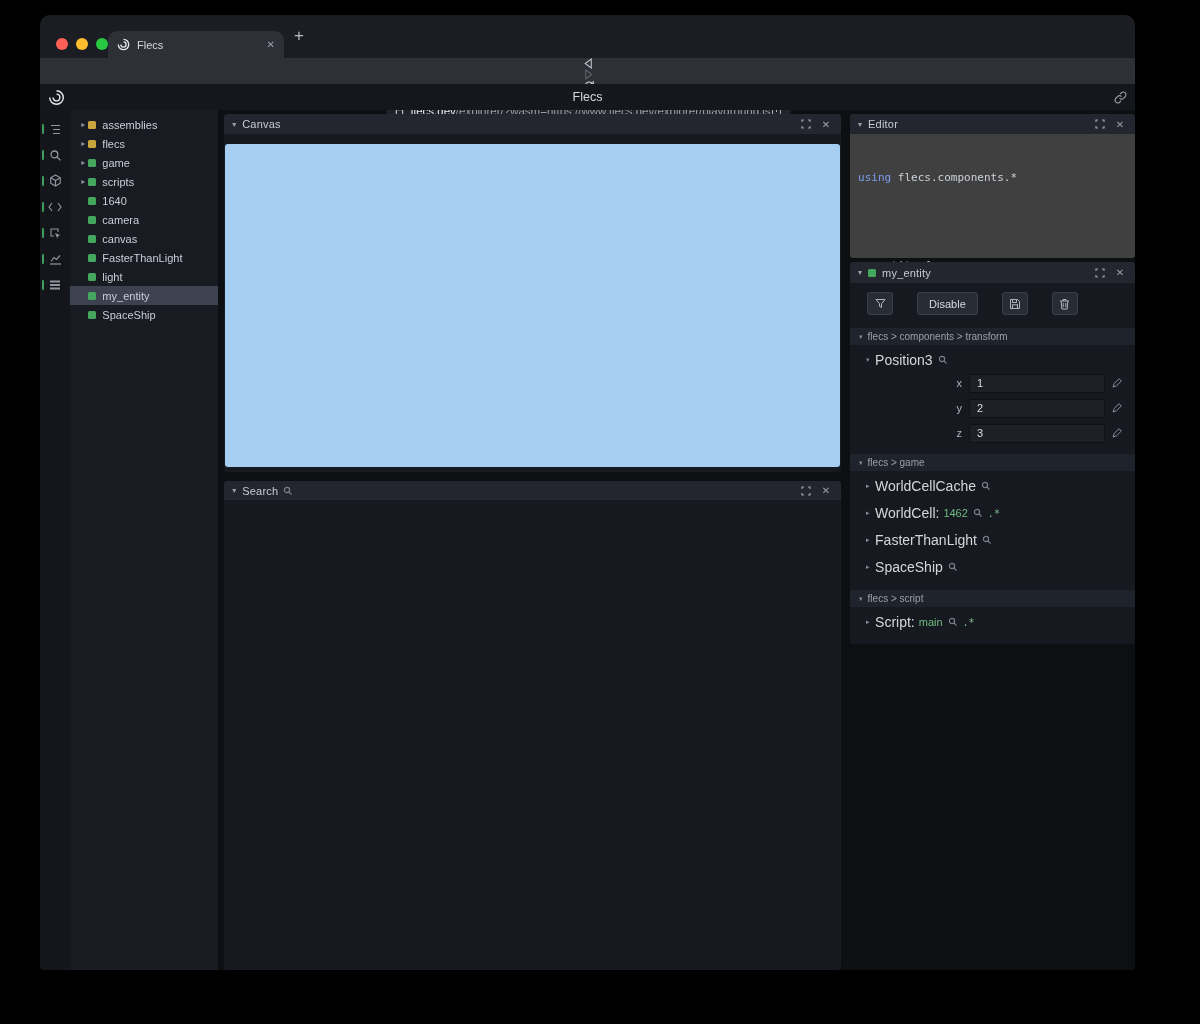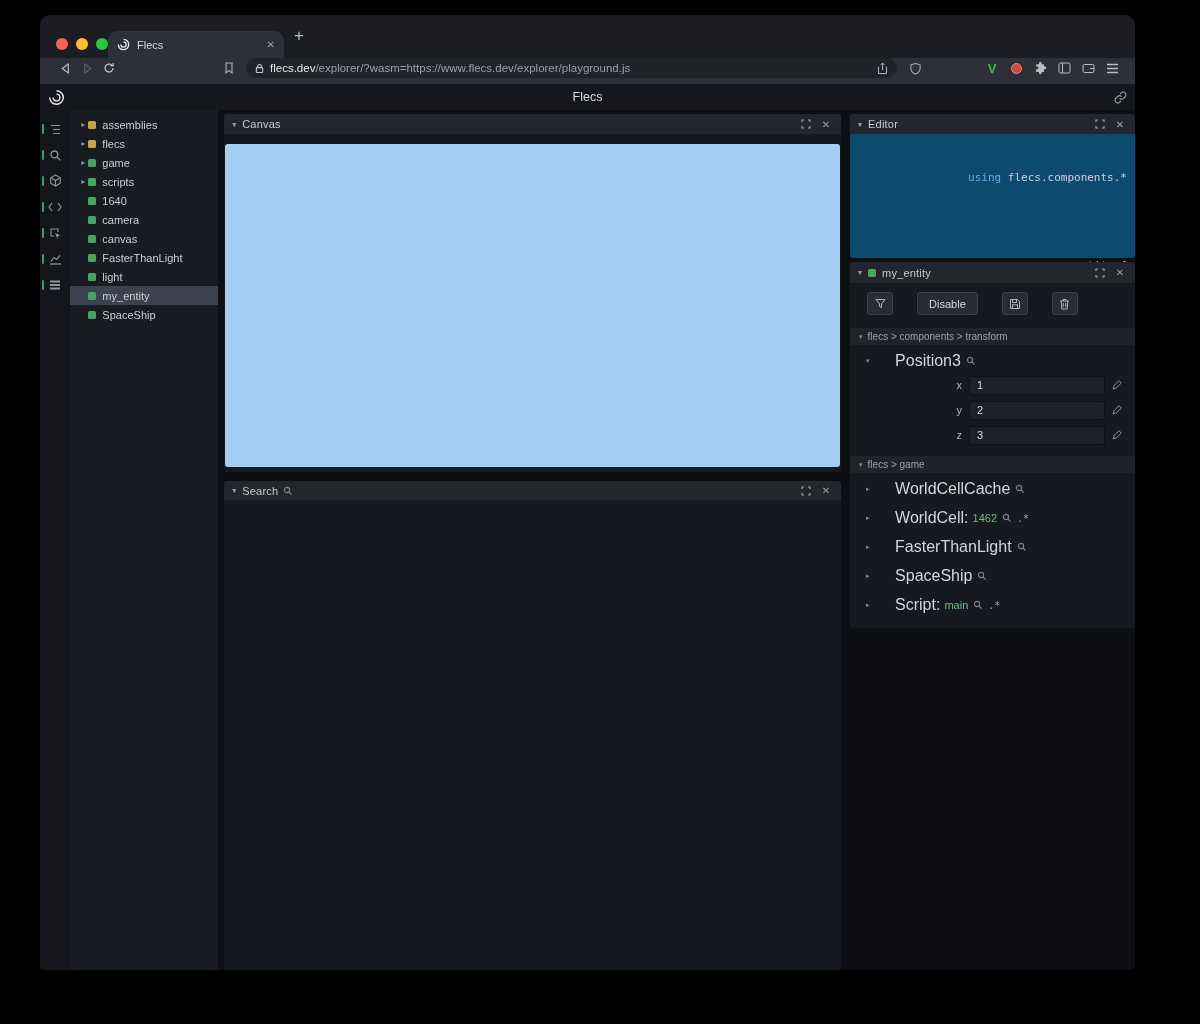--- a/index.html
+++ b/index.html
@@ -9,21 +9,21 @@
   
   .tabstrip{height:43px;background:#1b1d22;position:relative;}
   .lights{position:absolute;left:16px;top:23px;display:flex;gap:8px;}
   .light{width:12px;height:12px;border-radius:50%;display:inline-block;}
   .light.red{background:#ff5f57}.light.yellow{background:#febc2e}.light.green{background:#28c840}
   .tab{position:absolute;left:68px;bottom:0;width:176px;height:27px;background:#2d3036;
     border-radius:9px 9px 0 0;display:flex;align-items:center;padding:0 9px;box-sizing:border-box;}
   .tab-title{font-size:11px;color:#d6d9de;margin-left:7px;flex:1;}
   .tab-close{font-size:10px;color:#9aa0aa;cursor:default;}
   .newtab{position:absolute;left:254px;top:12px;font-size:17px;color:#b8bdc4;line-height:18px;}
-  .navbar{height:26px;background:#2d3036;display:flex;align-items:flex-start;padding:0 12px 0 14px;}
+  .navbar{height:26px;background:#2d3036;display:flex;align-items:center;padding:0 12px 0 14px;flex-direction:column;}
   .navicon{display:inline-flex;align-items:center;justify-content:center;width:22px;height:20px;}
   .navicon.disabled{opacity:.35}
   .bookmarkic{margin-left:98px;}
   .urlpill{flex:1;height:20px;background:#202327;border-radius:10px;display:flex;align-items:center;
     padding:0 9px;margin:0 6px;min-width:0;}
   .url{font-size:11.5px;white-space:nowrap;overflow:hidden;margin-left:6px;flex:1;}
   .url .host{color:#e4e7eb;}
   .url .path{color:#9aa0aa;}
   .shieldbox{display:inline-flex;align-items:center;justify-content:center;width:24px;height:20px;margin-right:52px;}
   .ext{display:inline-flex;align-items:center;justify-content:center;width:22px;height:20px;margin-left:2px;}
@@ -60,41 +60,41 @@
     color:#9aa0aa;font-size:10px;}
   .canvas-wrap{margin-top:4px;}
   .canvas-body{background:#16191f;border-radius:0 0 3px 3px;padding:10px 1px 5px 1px;}
   .canvas-view{height:323px;background:#a6cdf2;border-radius:3px;}
   .search-wrap{margin-top:9px;display:flex;flex-direction:column;flex:1;}
   .search-wrap .phead{height:19px;}
   .search-body{flex:1;background:#16191f;border-radius:0 0 3px 3px;}
   .mag{display:inline-flex;margin-left:5px;opacity:.85;}
   
   .editor-wrap{margin-top:4px;}
-  .editor-body{height:124px;background:#0c4a6e;border-radius:0 0 3px 3px;padding:7px 8px;box-sizing:border-box;text-align:right;}
+  .editor-body{height:124px;background:#404040;border-radius:0 0 3px 3px;padding:7px 8px;box-sizing:border-box;}
   .code{font-family:"DejaVu Sans Mono","Liberation Mono",monospace;font-size:11px;line-height:14.8px;
     color:#ccd2da;white-space:pre;}
   .code .kw{color:#7c9ef0;}
   .code .num{color:#78c283;}
   
   .insp-wrap{margin-top:4px;background:#16191f;border-radius:3px;overflow:hidden;}
   .insp-wrap .phead{height:21px;background:#23262e;}
   .hsq{width:8px;height:8px;border-radius:1.5px;background:#44a75e;margin-right:6px;}
   .itoolbar{padding:9px 8px 13px 17px;display:flex;align-items:center;gap:24px;}
   .ibtn{height:23px;background:#282d35;border:1px solid #3a404a;border-radius:3px;color:#d6dade;
     font-size:11px;font-family:"Liberation Sans",sans-serif;display:inline-flex;align-items:center;
     justify-content:center;padding:0 6px;min-width:26px;box-sizing:border-box;}
   .ibtn.txt{padding:0 11px;}
   .sec-head{height:17px;background:#1f242c;display:flex;align-items:center;padding-left:9px;
     font-size:10px;color:#98a0ab;gap:5px;}
   .sec-head.later{margin-top:11px;}
   .schev{font-size:7px;color:#818894;}
   .crow{display:flex;align-items:center;padding:7px 8px 4px 16px;}
   .cchev{font-size:7px;color:#818894;width:9px;flex:0 0 9px;}
-  .cname{font-size:16px;color:#d3d7dd;margin-left:20px;}
+  .cname{font-size:14px;color:#d3d7dd;}
   .cval{font-size:11px;color:#6fbc80;margin-left:4px;}
   .expr{font-family:"DejaVu Sans Mono",monospace;font-size:10px;color:#7fbe8c;margin-left:5px;}
   .fieldrow{display:flex;align-items:center;height:20px;margin:1px 8px 5px 0;}
   .fkey{width:112px;text-align:right;font-size:11px;color:#aeb4bd;margin-right:7px;flex:0 0 112px;}
   .finput{width:136px;height:19px;background:#1d2026;border:1px solid #0f1116;border-radius:2px;
     color:#d9dde2;font-size:11px;font-family:"Liberation Sans",sans-serif;padding:0 7px;box-sizing:border-box;}
   .pencil{display:inline-flex;margin-left:7px;}
   .insp-bottom{height:10px;}
   svg{display:block;}
 </style>
@@ -505,20 +505,24 @@
             <span class="cchev">▸</span>
             <span class="cname">SpaceShip</span>
             <span class="mag">
               <svg width="10" height="10" viewBox="0 0 10 10" fill="none" stroke="#8b919c" stroke-width="1.2">
                   <circle cx="4" cy="4" r="2.6"></circle>
                   <path d="M6 6l2.6 2.6"></path>
                 </svg>
             </span>
           </div>
 
+          <div class="sec-head later">
+            <span class="schev">▾</span>
+            <span>flecs &gt; script</span>
+          </div>
           <div class="crow">
             <span class="cchev">▸</span>
             <span class="cname">Script:</span>
             <span class="cval">main</span>
             <span class="mag">
               <svg width="10" height="10" viewBox="0 0 10 10" fill="none" stroke="#8b919c" stroke-width="1.2">
                   <circle cx="4" cy="4" r="2.6"></circle>
                   <path d="M6 6l2.6 2.6"></path>
                 </svg>
             </span>

